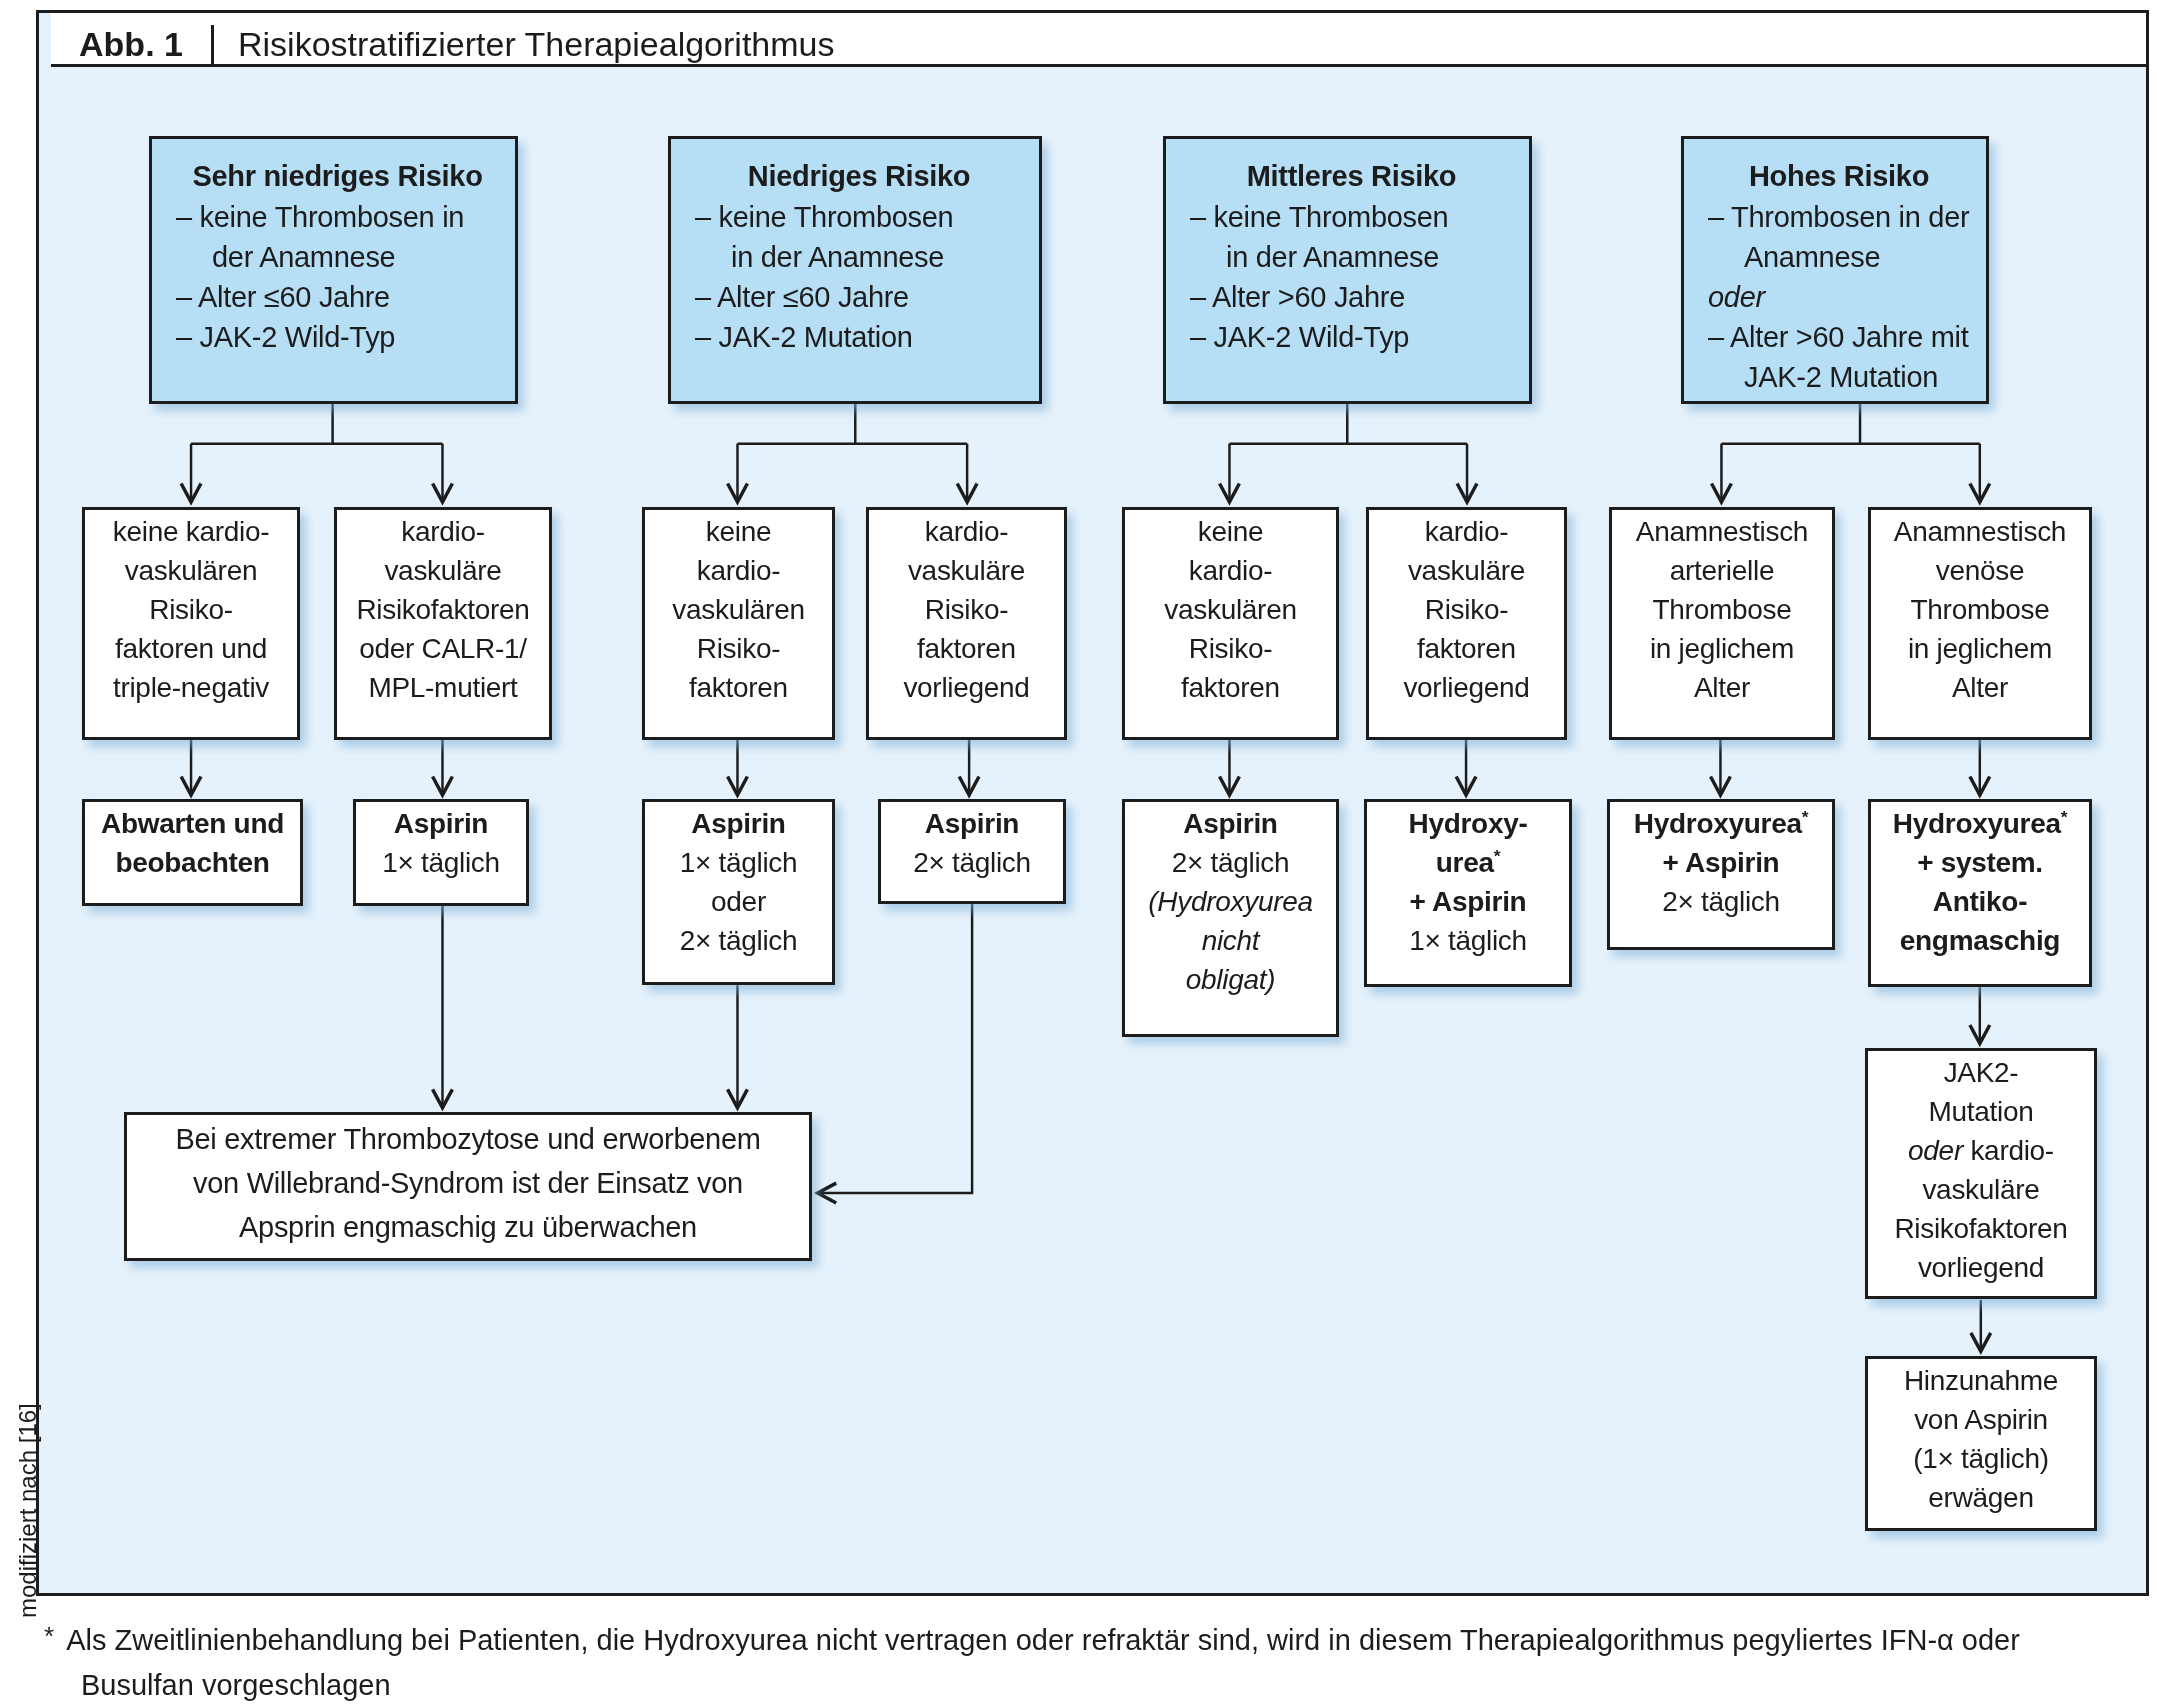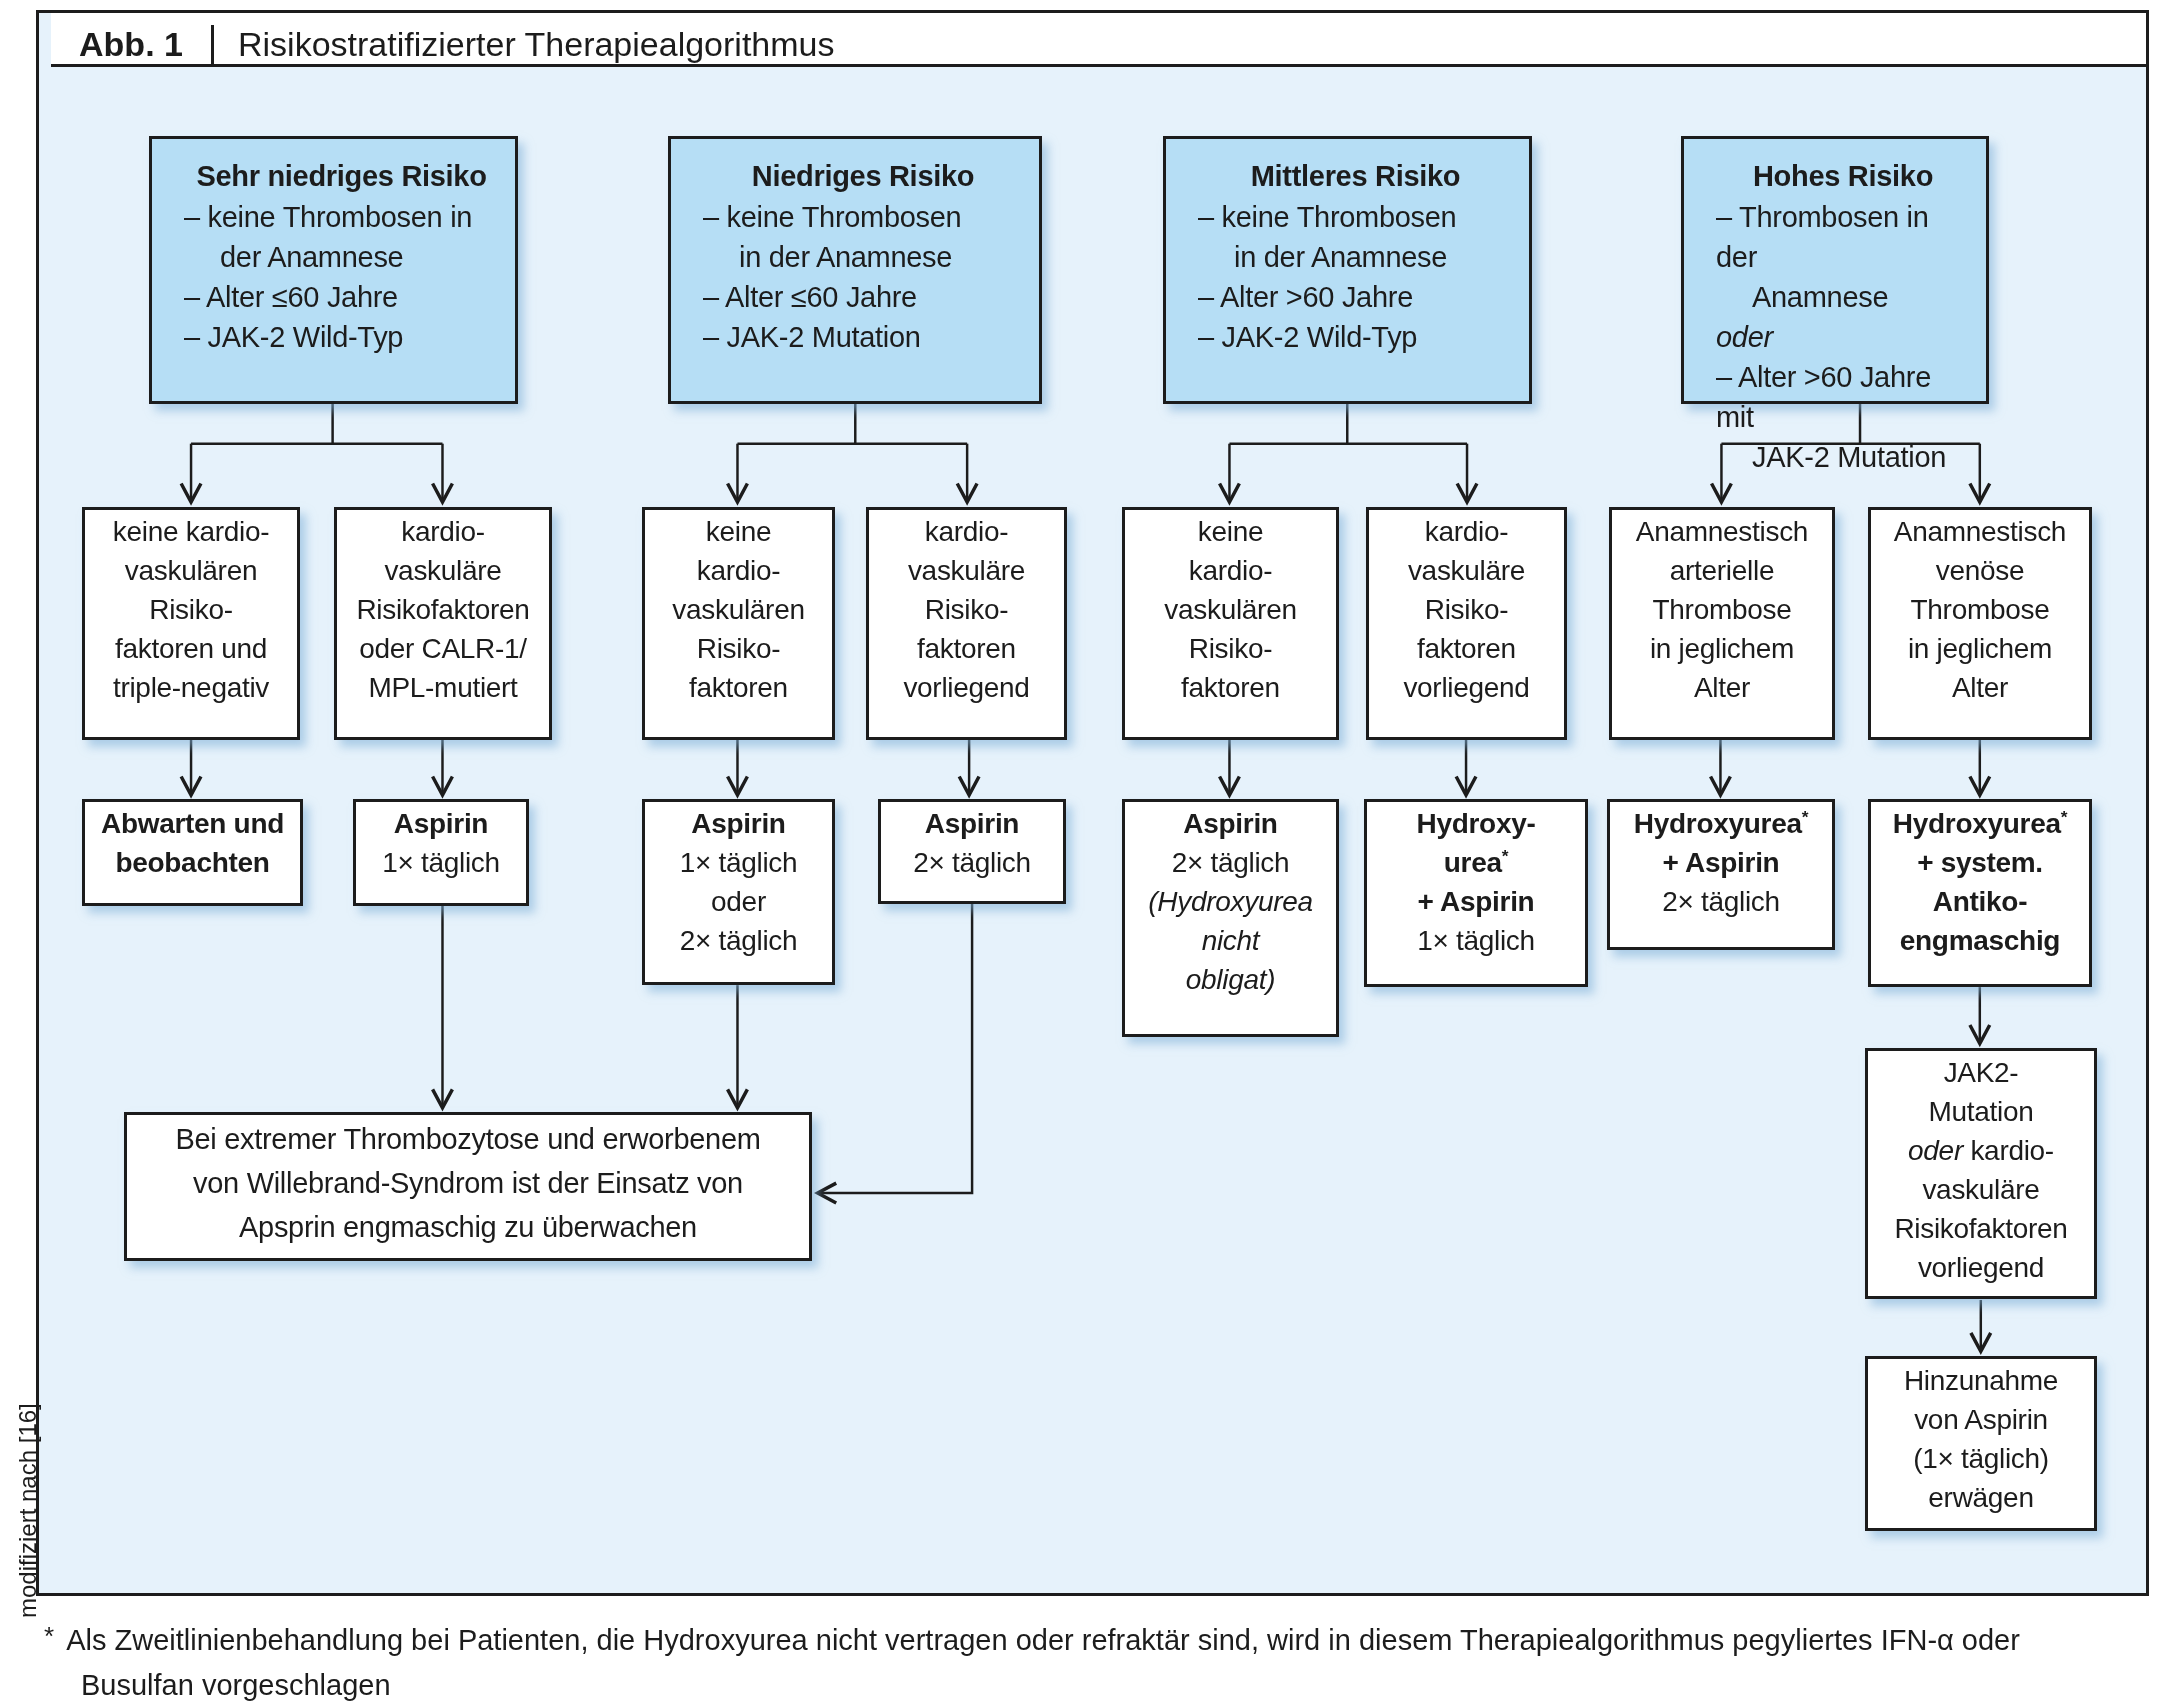--- a/index.html
+++ b/index.html
@@ -15,21 +15,21 @@
                align-items:center; justify-content:center; font-weight:bold; font-size:34px; }
   .fig-title { display:flex; align-items:center; padding-left:24px; font-size:34px; }
 
   .connectors { position:absolute; left:0; top:0; z-index:1; pointer-events:none; }
 
   .box { position:absolute; box-sizing:border-box; border:3px solid var(--border,#1c1c1c);
          background:#fff; display:flex; flex-direction:column; align-items:center;
          justify-content:flex-start; text-align:center; z-index:2; padding:2px;
          box-shadow:6px 7px 9px rgba(125,175,215,.55); letter-spacing:-0.3px; }
   .box.blue { background:var(--group-fill,#b6def5); align-items:stretch; justify-content:flex-start;
-              text-align:left; padding:16px 12px 0 28px; }
+              text-align:left; padding:16px 12px 0 20px; }
   .g-title { font-size:29px; line-height:42px; font-weight:bold; text-align:center; }
   .g-line { font-size:29px; line-height:40px; padding-left:4px; }
   .g-line.cont { padding-left:40px; }
   .bl { font-size:28px; line-height:39px; }
   .b { font-weight:bold; }
   .it { font-style:italic; }
   sup.ast { font-size:62%; vertical-align:super; line-height:0; }
   .note-line { font-size:29px; line-height:44px; }
 
   .src-note { position:absolute; left:14px; top:1618px; transform:rotate(-90deg);
@@ -211,21 +211,21 @@
   </div>
 
   <div class="box" style="left:1122px;top:799px;width:217px;height:238px">
     <div class="bl b">Aspirin</div>
     <div class="bl">2× täglich</div>
     <div class="bl it">(Hydroxyurea</div>
     <div class="bl it">nicht</div>
     <div class="bl it">obligat)</div>
   </div>
 
-  <div class="box" style="left:1364px;top:799px;width:224px;height:188px">
+  <div class="box" style="left:1364px;top:799px;width:208px;height:188px">
     <div class="bl b">Hydroxy-</div>
     <div class="bl b"><span>urea</span><sup class="ast">*</sup></div>
     <div class="bl b">+ Aspirin</div>
     <div class="bl">1× täglich</div>
   </div>
 
   <div class="box" style="left:1607px;top:799px;width:228px;height:151px">
     <div class="bl b"><span>Hydroxyurea</span><sup class="ast">*</sup></div>
     <div class="bl b">+ Aspirin</div>
     <div class="bl">2× täglich</div>

